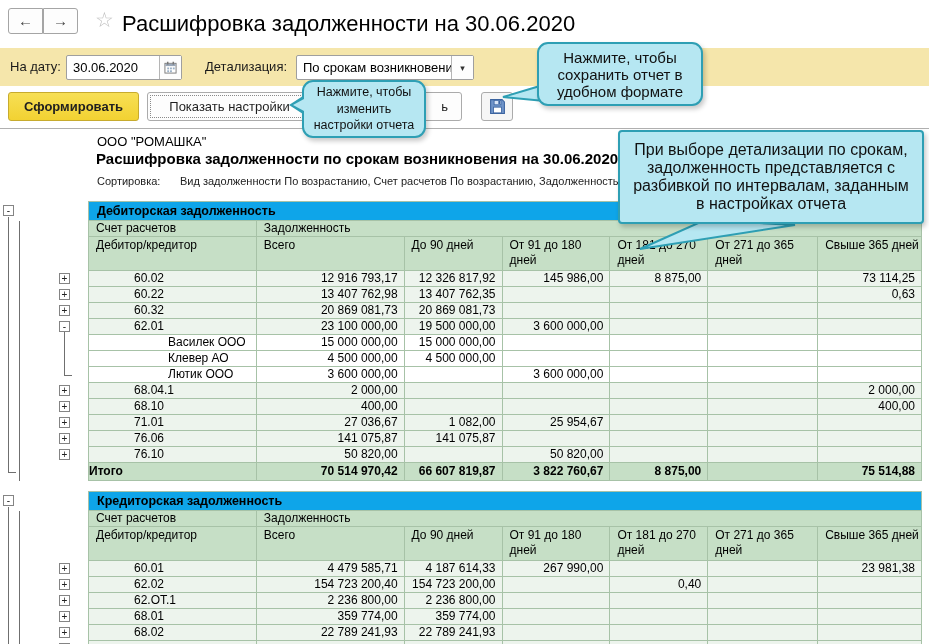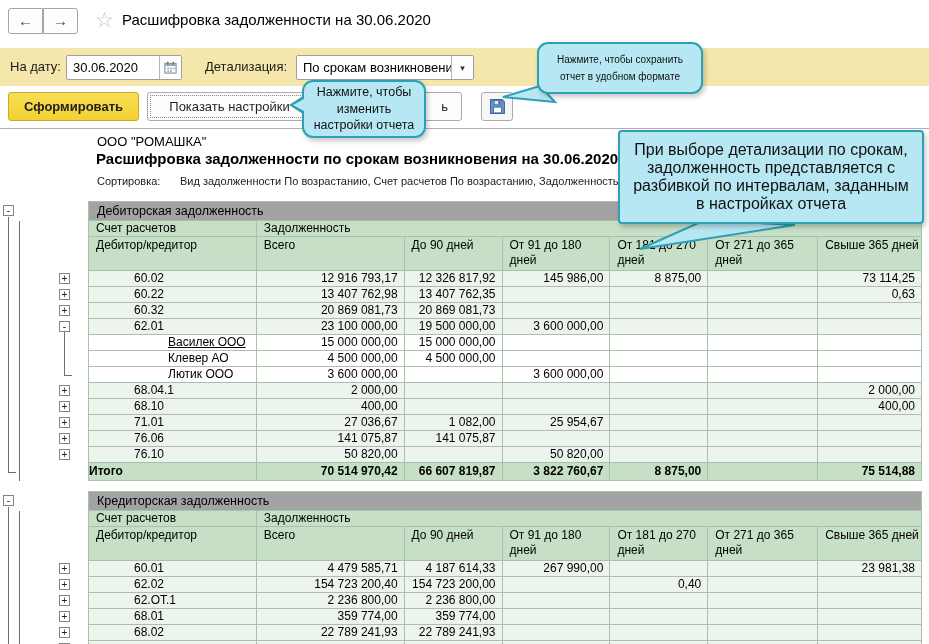--- a/index.html
+++ b/index.html
@@ -11,21 +11,21 @@
   body{font-family:"Liberation Sans",sans-serif;background:#fff;}
   .screen{position:relative;width:929px;height:644px;background:#fff;overflow:hidden;}
 
   
   .topbar{position:absolute;left:0;top:0;width:929px;height:48px;background:#fff;}
   .navbtn{position:absolute;top:8px;width:35px;height:26px;background:#fdfdfd;border:1px solid #a5a5a5;
           border-radius:3px;font-size:15px;color:#444;text-align:center;line-height:24px;cursor:default;}
   .navbtn.back{left:8px;border-top-right-radius:0;border-bottom-right-radius:0;}
   .navbtn.fwd{left:43px;border-top-left-radius:0;border-bottom-left-radius:0;}
   .star{position:absolute;left:95px;top:8px;font-size:21px;color:#c2c2c2;}
-  .wtitle{position:absolute;left:122px;top:11px;font-size:15px;color:#000;font-weight:normal;}
+  .wtitle{position:absolute;left:122px;top:11px;font-size:22px;color:#000;font-weight:normal;}
 
   
   .filterbar{position:absolute;left:0;top:48px;width:929px;height:38px;background:var(--bar_yellow);}
   .flabel{position:absolute;top:11px;font-size:13px;color:#1a1a1a;}
   .field{position:absolute;top:7px;height:25px;background:#fff;border:1px solid #9f9f9f;border-radius:2px;display:flex;align-items:center;}
   .field .ftext{flex:1;font-size:13px;color:#000;padding-left:6px;white-space:nowrap;overflow:hidden;}
   .field .fbtn{width:22px;height:100%;border-left:1px solid #b5b5b5;display:flex;align-items:center;justify-content:center;background:#fdfdfd;}
   .ddarrow{font-size:9px;color:#333;}
 
   
@@ -38,21 +38,21 @@
 
   
   .report{position:absolute;left:0;top:128px;width:929px;height:516px;background:#fff;border-top:1px solid #b0b0b0;overflow:hidden;}
   .rline{position:absolute;white-space:nowrap;}
   .company{left:97px;top:5px;font-size:13px;}
   .rtitle{left:96px;top:21px;font-size:15px;font-weight:bold;}
   .sortlbl{left:97px;top:46px;font-size:11px;color:#222;}
   .sortval{left:180px;top:46px;font-size:11px;color:#222;}
 
   .section{position:absolute;left:88px;width:834px;border-left:1px solid var(--grid_line);background:#fff;}
-  .sec-title{height:20px;line-height:19px;font-size:12.5px;font-weight:normal;padding-left:8px;background:#a3a3a3;
+  .sec-title{height:20px;line-height:19px;font-size:12.5px;font-weight:bold;padding-left:8px;background:#0ea5e9;
              border-top:1px solid var(--grid_line);border-bottom:1px solid var(--grid_line);border-right:1px solid var(--grid_line);}
   .grid-row{display:flex;}
   .cell{border-right:1px solid var(--grid_line);border-bottom:1px solid var(--grid_line);font-size:12px;
         overflow:hidden;white-space:nowrap;}
   .grid-row.header .cell{background:var(--header_green);height:16px;line-height:15px;padding-left:7px;white-space:normal;}
   .grid-row.h2 .cell{height:34px;line-height:15px;padding-top:1px;}
   .grid-row.account .cell{background:var(--row_green);height:16px;line-height:15px;}
   .grid-row.sub .cell{background:#fff;height:16px;line-height:15px;}
   .grid-row.total .cell{background:var(--header_green);height:18px;line-height:17px;font-weight:bold;}
   .cell.name.account{padding-left:45px;}
@@ -62,21 +62,21 @@
 
   .pm{position:absolute;width:11px;height:11px;background:#fff;border:1px solid #848484;font-size:10px;
       line-height:9px;text-align:center;color:#222;z-index:6;}
   .tline{position:absolute;background:var(--tree_line);z-index:5;}
 
   
   .tip{position:absolute;background:var(--tooltip_fill);border:2px solid var(--tooltip_border);border-radius:11px;
        font-size:12.5px;line-height:16.5px;color:#111;text-align:center;display:flex;align-items:center;justify-content:center;
        padding:4px 8px;z-index:50;box-shadow:2px 3px 5px rgba(0,0,0,.22);}
   .tip1{left:302px;top:80px;width:124px;height:58px;}
-  .tip2{left:537px;top:42px;width:166px;height:52px;font-size:10px;line-height:17px;}
+  .tip2{left:537px;top:42px;width:166px;height:64px;font-size:15px;line-height:17px;}
   .tip3{left:618px;top:130px;width:306px;height:94px;font-size:16px;line-height:18px;border-radius:4px;}
   .tailL{position:absolute;width:0;height:0;z-index:51;}
   .tailL.outer{left:289px;top:96px;border-top:9px solid transparent;border-bottom:9px solid transparent;border-right:14px solid var(--tooltip_border);}
   .tailL.inner{left:293px;top:99px;border-top:6px solid transparent;border-bottom:6px solid transparent;border-right:11px solid var(--tooltip_fill);}
   .tailsvg{position:absolute;z-index:49;overflow:visible;}
 </style>
 </head>
 <body>
 
 <div class="screen">
@@ -182,21 +182,21 @@
           <div class="grid-row account">
             <div class="cell name account" style="width: 168px;">62.01</div>
             <div class="cell val" style="width: 148px;">23 100 000,00</div>
             <div class="cell val" style="width: 98px;">19 500 000,00</div>
             <div class="cell val" style="width: 108px;">3 600 000,00</div>
             <div class="cell val" style="width: 98px;"></div>
             <div class="cell val" style="width: 110px;"></div>
             <div class="cell val" style="width: 104px;"></div>
           </div>
           <div class="grid-row sub">
-            <div class="cell name sub" style="width: 168px; text-decoration: underline;">Василек ООО</div>
+            <div class="cell name sub" style="width: 168px;">Василек ООО</div>
             <div class="cell val" style="width: 148px;">15 000 000,00</div>
             <div class="cell val" style="width: 98px;">15 000 000,00</div>
             <div class="cell val" style="width: 108px;"></div>
             <div class="cell val" style="width: 98px;"></div>
             <div class="cell val" style="width: 110px;"></div>
             <div class="cell val" style="width: 104px;"></div>
           </div>
           <div class="grid-row sub">
             <div class="cell name sub" style="width: 168px;">Клевер АО</div>
             <div class="cell val" style="width: 148px;">4 500 000,00</div>

